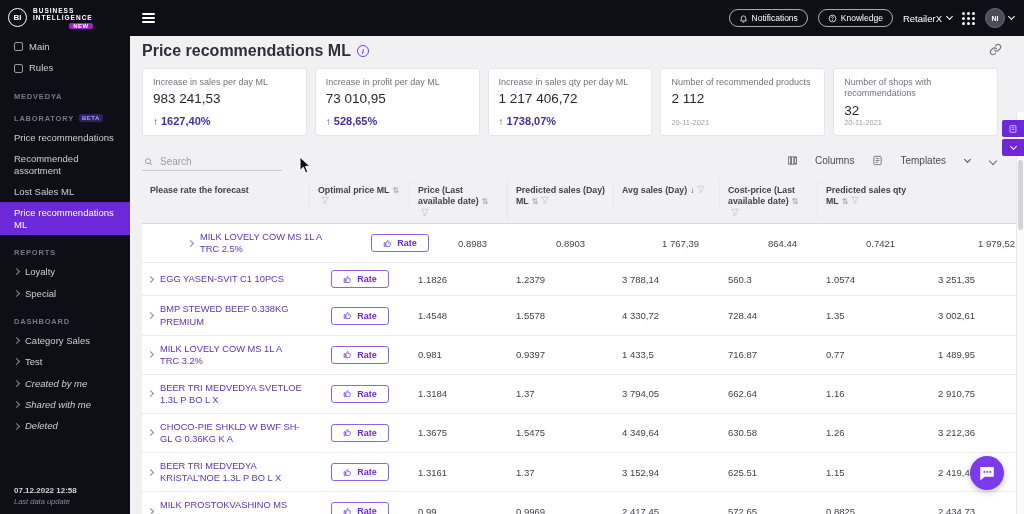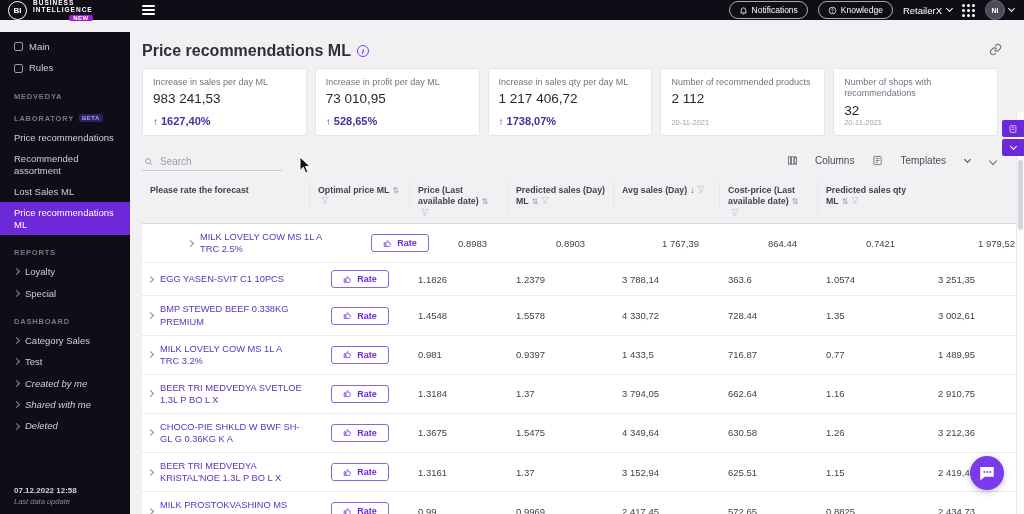--- a/index.html
+++ b/index.html
@@ -5,21 +5,21 @@
   * { box-sizing: border-box; margin: 0; padding: 0; }
   html,body { width:1024px; height:514px; overflow:hidden; }
   body { font-family:"Liberation Sans", sans-serif; background:#f1f1f4; position:relative; color:#3c3c46; }
 
   
   .chev{display:inline-block;width:5px;height:5px;border-right:1.3px solid currentColor;border-bottom:1.3px solid currentColor;}
   .chev.down{transform:rotate(45deg);margin-top:-3px;}
   .chev.right{transform:rotate(-45deg);}
 
   
-  .topbar{position:absolute;top:0;left:0;right:0;height:20px;background:#0e0e17;display:flex;align-items:center;z-index:30;}
+  .topbar{position:absolute;top:0;left:0;right:0;height:36px;background:#0e0e17;display:flex;align-items:center;z-index:30;}
   .brand{width:130px;display:flex;align-items:center;gap:6px;padding-left:8px;}
   .logo{width:19px;height:19px;border:1.5px solid #fff;border-radius:50%;display:flex;align-items:center;justify-content:center;color:#fff;font-size:8px;font-weight:bold;flex:none;}
   .brand-text{display:flex;flex-direction:column;line-height:1.15;}
   .brand-text .b1{color:#fff;font-size:6.5px;letter-spacing:1px;font-weight:bold;}
   .new-badge{background:#a21cd4;color:#fff;font-size:6px;font-weight:bold;border-radius:2px;padding:0 4px;align-self:flex-end;margin-top:1px;letter-spacing:0.5px;}
   .hamburger{margin-left:12px;display:flex;flex-direction:column;gap:2.5px;cursor:pointer;}
   .hamburger i{display:block;width:13px;height:1.6px;background:#fff;border-radius:1px;}
   .top-right{margin-left:auto;display:flex;align-items:center;gap:10px;padding-right:10px;}
   .pill{display:flex;align-items:center;gap:4px;background:transparent;border:1px solid rgba(255,255,255,0.65);border-radius:10px;color:#fff;font-size:8.5px;padding:3px 9px;font-family:inherit;cursor:pointer;}
   .pill svg{width:9px;height:9px;stroke:#fff;fill:none;stroke-width:2;}
@@ -359,21 +359,21 @@
             <button class="rate-btn">
               <svg viewBox="0 0 24 24">
                 <path d="M3 10h3v10H3z M8 20h8.4c1 0 1.9-.7 2.1-1.7l1.3-6A2 2 0 0 0 17.8 10H13l.7-3.8A1.9 1.9 0 0 0 12 4L8 10z"></path>
               </svg>
               <span>Rate</span>
             </button>
           </div>
           <div class="td">1.1826</div>
           <div class="td">1.2379</div>
           <div class="td">3 788,14</div>
-          <div class="td">363.6</div>
+          <div class="td">560.3</div>
           <div class="td">1.0574</div>
           <div class="td">3 251,35</div>
         </div>
         <div class="tr" style="grid-template-columns: 168px 100px 98px 106px 106px 98px 112px 100px;">
           <div class="td name-cell">
             <span class="chev right row-chevron"></span>
             <span class="product-name">BMP STEWED BEEF 0.338KG PREMIUM</span>
           </div>
           <div class="td rate-cell">
             <button class="rate-btn">

